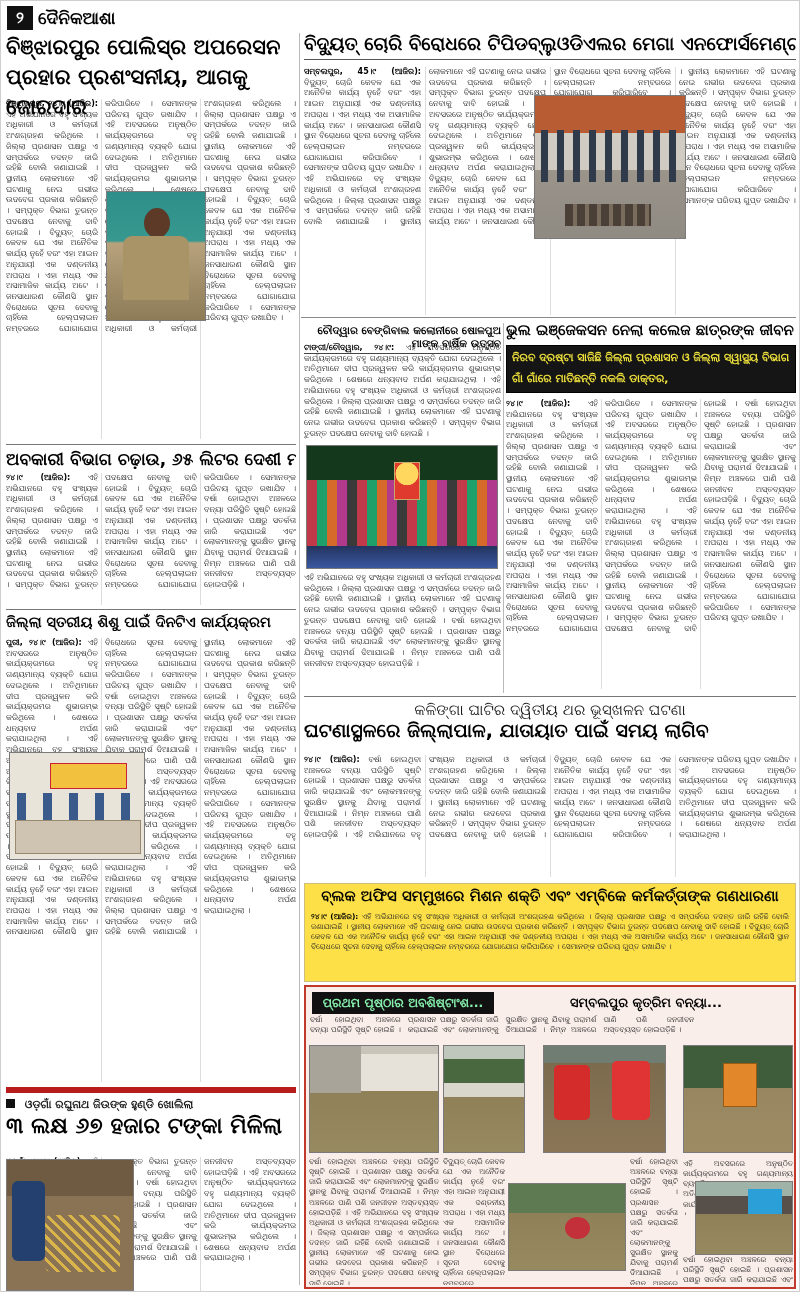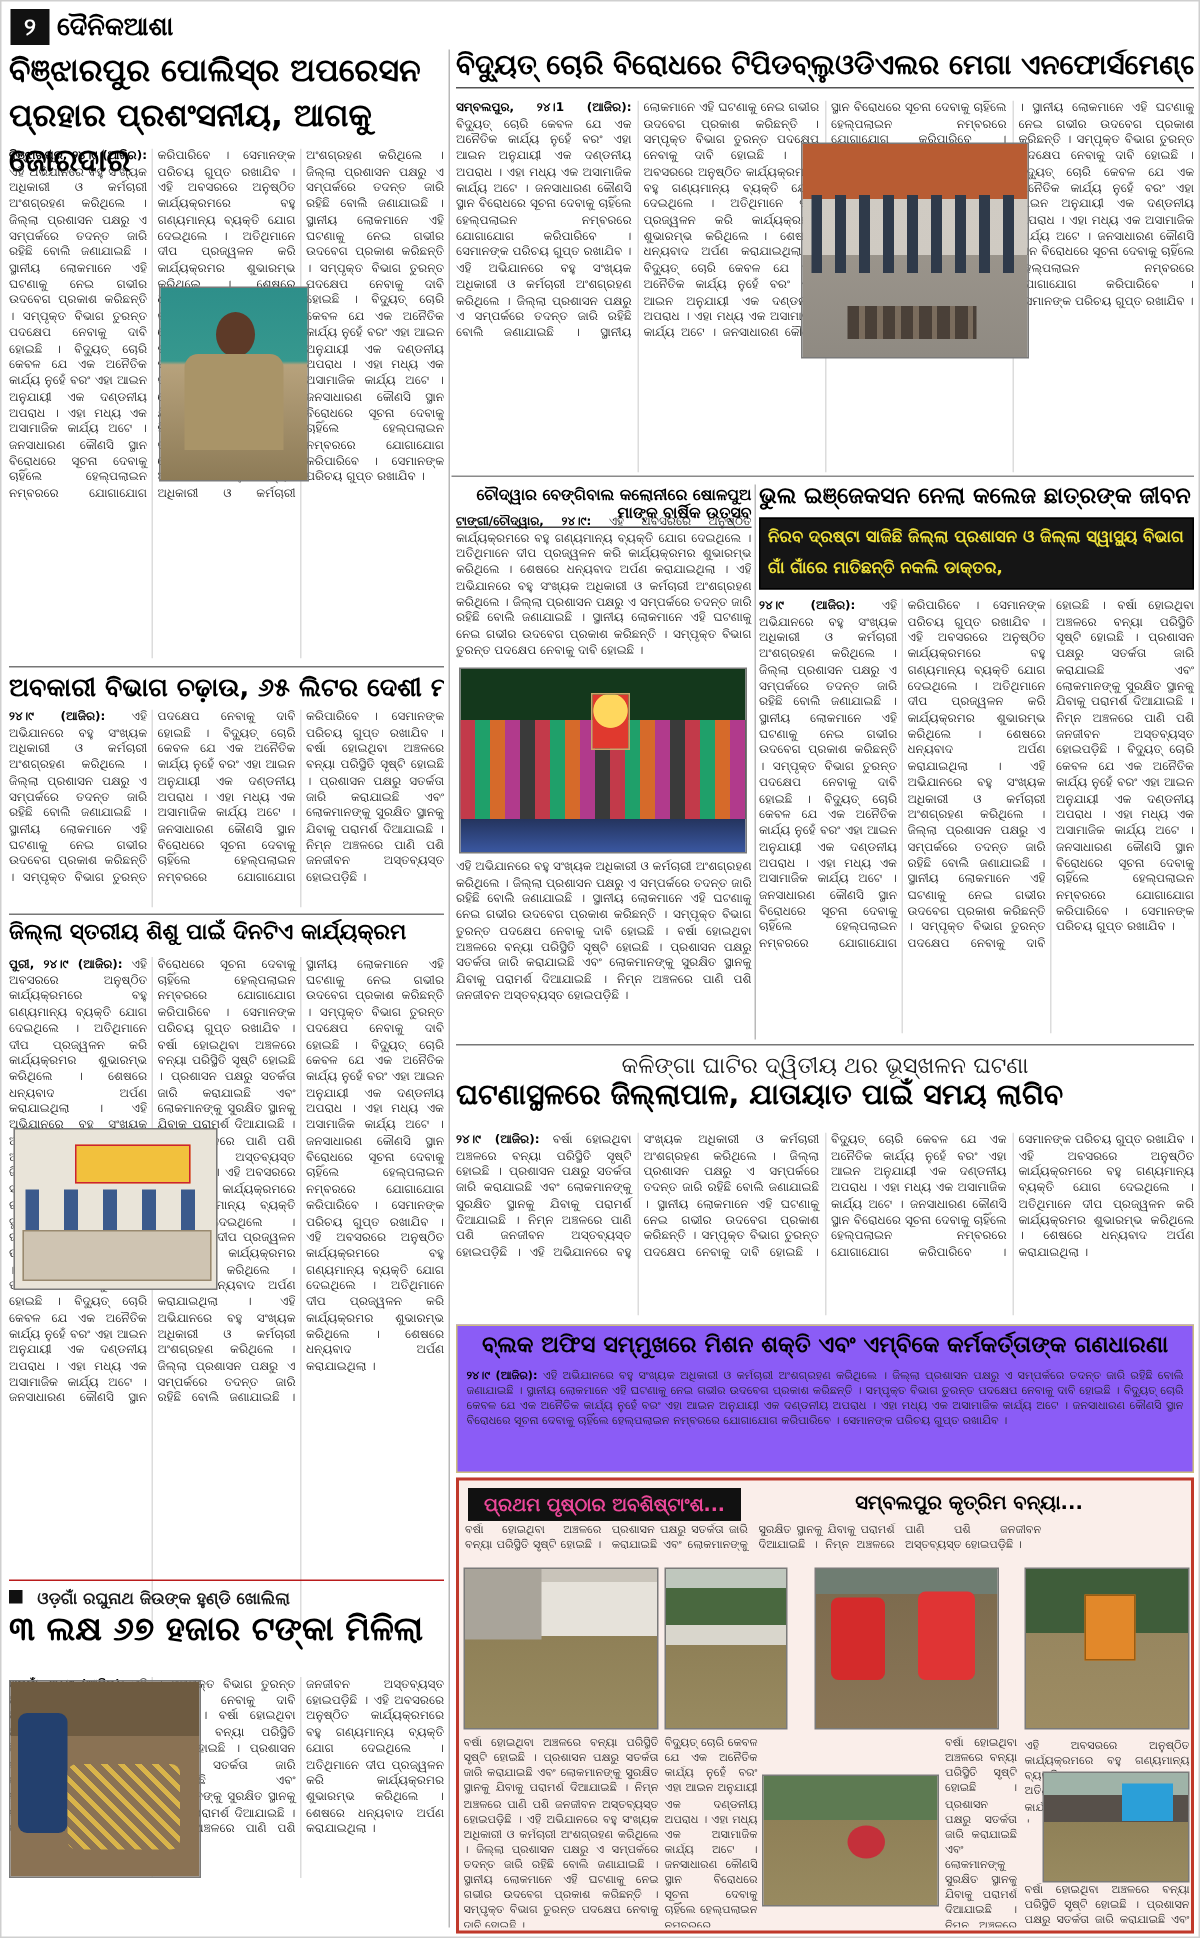--- a/index.html
+++ b/index.html
@@ -66,42 +66,42 @@
 
   #a-chi{left:5px;top:608px;width:290px;height:476px;border-top:1px solid #777}
   #a-chi .hl{font-size:14.5px;white-space:nowrap;overflow:hidden;padding-top:4px}
   #a-chi .body{position:absolute;left:0;top:28px;width:290px;height:444px}
   #ph-meeting{left:3px;top:142px;width:136px;height:108px;background:#e9e4d9}
   .pm-banner{left:30%;top:9%;width:56%;height:23%;background:#f2c13d;border:1px solid #c23}
   .pm-men{left:5%;top:38%;width:90%;height:26%;
      background:repeating-linear-gradient(90deg,#3b5a8c 0 9px,rgba(0,0,0,0) 9px 26px)}
   .pm-table{left:4%;bottom:5%;width:92%;height:30%;background:#cfc4b2;border:1px solid #99896f}
 
-  #a-hun{left:5px;top:1052px;width:290px;height:200px;border-top:1px solid #b91c1c}
+  #a-hun{left:5px;top:1086px;width:290px;height:200px;border-top:6px solid #b91c1c}
   #hun-kick{font-size:11px;font-weight:bold;padding-top:5px}
   #hun-kick .sq{display:inline-block;width:9px;height:9px;background:#111;margin-right:6px}
   #a-hun .hl{font-size:22px;padding-top:2px}
   #a-hun .body{position:absolute;left:0;top:64px;width:290px;height:134px}
   #ph-money{left:0;top:66px;width:128px;height:132px;
      background:linear-gradient(180deg,#6e5b41 0%,#6e5b41 28%,#8a7254 28%,#8a7254 100%)}
   .mo-coins{left:30%;top:42%;width:60%;height:44%;border-radius:6px;
      background:repeating-linear-gradient(45deg,#d9b44a 0 3px,#8a7254 3px 8px)}
   .mo-fig{left:4%;top:16%;width:26%;height:62%;border-radius:6px;background:#23406e}
 
   #a-kal{left:303px;top:695px;width:492px;height:185px;border-top:1px solid #777}
   #kal-kick{font-size:15px;font-weight:normal;text-align:center;padding-top:4px}
   #a-kal .hl{font-size:19px;text-align:left}
   #a-kal .body{position:absolute;left:0;top:58px;width:492px;height:122px}
 
-  #a-mbk{left:303px;top:882px;width:492px;height:99px;background:#8b5cf6;border:1px solid #cdbd7e;box-sizing:border-box}
+  #a-mbk{left:303px;top:882px;width:492px;height:99px;background:#fde047;border:1px solid #cdbd7e;box-sizing:border-box}
   #a-mbk .hl{font-size:15px;text-align:center;padding-top:3px}
   #a-mbk .body{position:absolute;left:6px;top:28px;width:478px;height:64px;font-size:7.5px}
 
   #redbox{left:303px;top:984px;width:492px;height:304px;border:2px solid #c0392b;background:#faeeea;box-sizing:border-box}
-  #rb-hl{position:absolute;left:6px;top:5px;width:182px;height:22px;background:#111;color:#ec4899;
+  #rb-hl{position:absolute;left:6px;top:5px;width:182px;height:22px;background:#111;color:#86efac;
      font-size:12.5px;font-weight:bold;text-align:center;line-height:22px}
   #rb-hr{position:absolute;left:200px;top:5px;width:280px;height:22px;color:#000;
      font-size:13px;font-weight:bold;text-align:center;line-height:22px}
   .rb-t{position:absolute;font-size:7.5px;line-height:1.35;text-align:justify;overflow:hidden;color:#2a2a2a}
   #rb-top{left:4px;top:28px;width:482px;height:30px}
   #rb-ta{left:3px;top:170px;width:130px;height:128px}
   #rb-tb{left:137px;top:170px;width:62px;height:128px}
   #rb-tc{left:324px;top:170px;width:48px;height:128px}
   #rb-td{left:377px;top:172px;width:110px;height:56px}
   #rb-te{left:377px;top:268px;width:110px;height:30px}
@@ -154,21 +154,21 @@
     </div>
     <div class="ph" id="ph-officer">
       <div class="pd po-head"></div>
       <div class="pd po-body"></div>
     </div>
   </div>
 
   <div class="abs" id="a-tpw">
     <h2 class="hl">ବିଦ୍ୟୁତ୍ ଚୋରି ବିରୋଧରେ ଟିପିଡବ୍ଲୁଓଡିଏଲର ମେଗା ଏନଫୋର୍ସମେଣ୍ଟ ଅଭିଯାନ</h2>
     <div class="body cols4">
-      <span class="dl">ସମ୍ବଲପୁର, ୨୪।1 (ଆଜିର):</span>
+      <span class="dl">ସମ୍ବଲପୁର, 45।୯ (ଆଜିର):</span>
       <span>ବିଦ୍ୟୁତ୍ ଚୋରି କେବଳ ଯେ ଏକ ଅନୈତିକ କାର୍ଯ୍ୟ ନୁହେଁ ବରଂ ଏହା ଆଇନ ଅନୁଯାୟୀ ଏକ ଦଣ୍ଡନୀୟ ଅପରାଧ । ଏହା ମଧ୍ୟ ଏକ ଅସାମାଜିକ କାର୍ଯ୍ୟ ଅଟେ । ଜନସାଧାରଣ କୌଣସି ସ୍ଥାନ ବିରୋଧରେ ସୂଚନା ଦେବାକୁ ଚାହିଁଲେ ହେଲ୍ପଲାଇନ ନମ୍ବରରେ ଯୋଗାଯୋଗ କରିପାରିବେ । ସେମାନଙ୍କ ପରିଚୟ ଗୁପ୍ତ ରଖାଯିବ ।</span>
       <span>ଏହି ଅଭିଯାନରେ ବହୁ ସଂଖ୍ୟକ ଅଧିକାରୀ ଓ କର୍ମଚାରୀ ଅଂଶଗ୍ରହଣ କରିଥିଲେ । ଜିଲ୍ଲା ପ୍ରଶାସନ ପକ୍ଷରୁ ଏ ସମ୍ପର୍କରେ ତଦନ୍ତ ଜାରି ରହିଛି ବୋଲି ଜଣାଯାଇଛି । ସ୍ଥାନୀୟ ଲୋକମାନେ ଏହି ଘଟଣାକୁ ନେଇ ଗଭୀର ଉଦବେଗ ପ୍ରକାଶ କରିଛନ୍ତି । ସମ୍ପୃକ୍ତ ବିଭାଗ ତୁରନ୍ତ ପଦକ୍ଷେପ ନେବାକୁ ଦାବି ହୋଇଛି ।</span>
       <span>ଏହି ଅବସରରେ ଅନୁଷ୍ଠିତ କାର୍ଯ୍ୟକ୍ରମରେ ବହୁ ଗଣ୍ୟମାନ୍ୟ ବ୍ୟକ୍ତି ଯୋଗ ଦେଇଥିଲେ । ଅତିଥିମାନେ ଦୀପ ପ୍ରଜ୍ୱଳନ କରି କାର୍ଯ୍ୟକ୍ରମର ଶୁଭାରମ୍ଭ କରିଥିଲେ । ଶେଷରେ ଧନ୍ୟବାଦ ଅର୍ପଣ କରାଯାଇଥିଲା ।</span>
       <span>ବିଦ୍ୟୁତ୍ ଚୋରି କେବଳ ଯେ ଏକ ଅନୈତିକ କାର୍ଯ୍ୟ ନୁହେଁ ବରଂ ଏହା ଆଇନ ଅନୁଯାୟୀ ଏକ ଦଣ୍ଡନୀୟ ଅପରାଧ । ଏହା ମଧ୍ୟ ଏକ ଅସାମାଜିକ କାର୍ଯ୍ୟ ଅଟେ । ଜନସାଧାରଣ କୌଣସି ସ୍ଥାନ ବିରୋଧରେ ସୂଚନା ଦେବାକୁ ଚାହିଁଲେ ହେଲ୍ପଲାଇନ ନମ୍ବରରେ ଯୋଗାଯୋଗ କରିପାରିବେ । ସେମାନଙ୍କ ପରିଚୟ ଗୁପ୍ତ ରଖାଯିବ ।</span>
       <span>ବର୍ଷା ହୋଇଥିବା ଅଞ୍ଚଳରେ ବନ୍ୟା ପରିସ୍ଥିତି ସୃଷ୍ଟି ହୋଇଛି । ପ୍ରଶାସନ ପକ୍ଷରୁ ସତର୍କତା ଜାରି କରାଯାଇଛି ଏବଂ ଲୋକମାନଙ୍କୁ ସୁରକ୍ଷିତ ସ୍ଥାନକୁ ଯିବାକୁ ପରାମର୍ଶ ଦିଆଯାଇଛି । ନିମ୍ନ ଅଞ୍ଚଳରେ ପାଣି ପଶି ଜନଜୀବନ ଅସ୍ତବ୍ୟସ୍ତ ହୋଇପଡ଼ିଛି ।</span>
       <span>ଏହି ଅଭିଯାନରେ ବହୁ ସଂଖ୍ୟକ ଅଧିକାରୀ ଓ କର୍ମଚାରୀ ଅଂଶଗ୍ରହଣ କରିଥିଲେ । ଜିଲ୍ଲା ପ୍ରଶାସନ ପକ୍ଷରୁ ଏ ସମ୍ପର୍କରେ ତଦନ୍ତ ଜାରି ରହିଛି ବୋଲି ଜଣାଯାଇଛି । ସ୍ଥାନୀୟ ଲୋକମାନେ ଏହି ଘଟଣାକୁ ନେଇ ଗଭୀର ଉଦବେଗ ପ୍ରକାଶ କରିଛନ୍ତି । ସମ୍ପୃକ୍ତ ବିଭାଗ ତୁରନ୍ତ ପଦକ୍ଷେପ ନେବାକୁ ଦାବି ହୋଇଛି ।</span>
       <span>ବିଦ୍ୟୁତ୍ ଚୋରି କେବଳ ଯେ ଏକ ଅନୈତିକ କାର୍ଯ୍ୟ ନୁହେଁ ବରଂ ଏହା ଆଇନ ଅନୁଯାୟୀ ଏକ ଦଣ୍ଡନୀୟ ଅପରାଧ । ଏହା ମଧ୍ୟ ଏକ ଅସାମାଜିକ କାର୍ଯ୍ୟ ଅଟେ । ଜନସାଧାରଣ କୌଣସି ସ୍ଥାନ ବିରୋଧରେ ସୂଚନା ଦେବାକୁ ଚାହିଁଲେ ହେଲ୍ପଲାଇନ ନମ୍ବରରେ ଯୋଗାଯୋଗ କରିପାରିବେ । ସେମାନଙ୍କ ପରିଚୟ ଗୁପ୍ତ ରଖାଯିବ ।</span>
     </div>
     <div class="ph" id="ph-group">
       <div class="pd pg-figs"></div>

